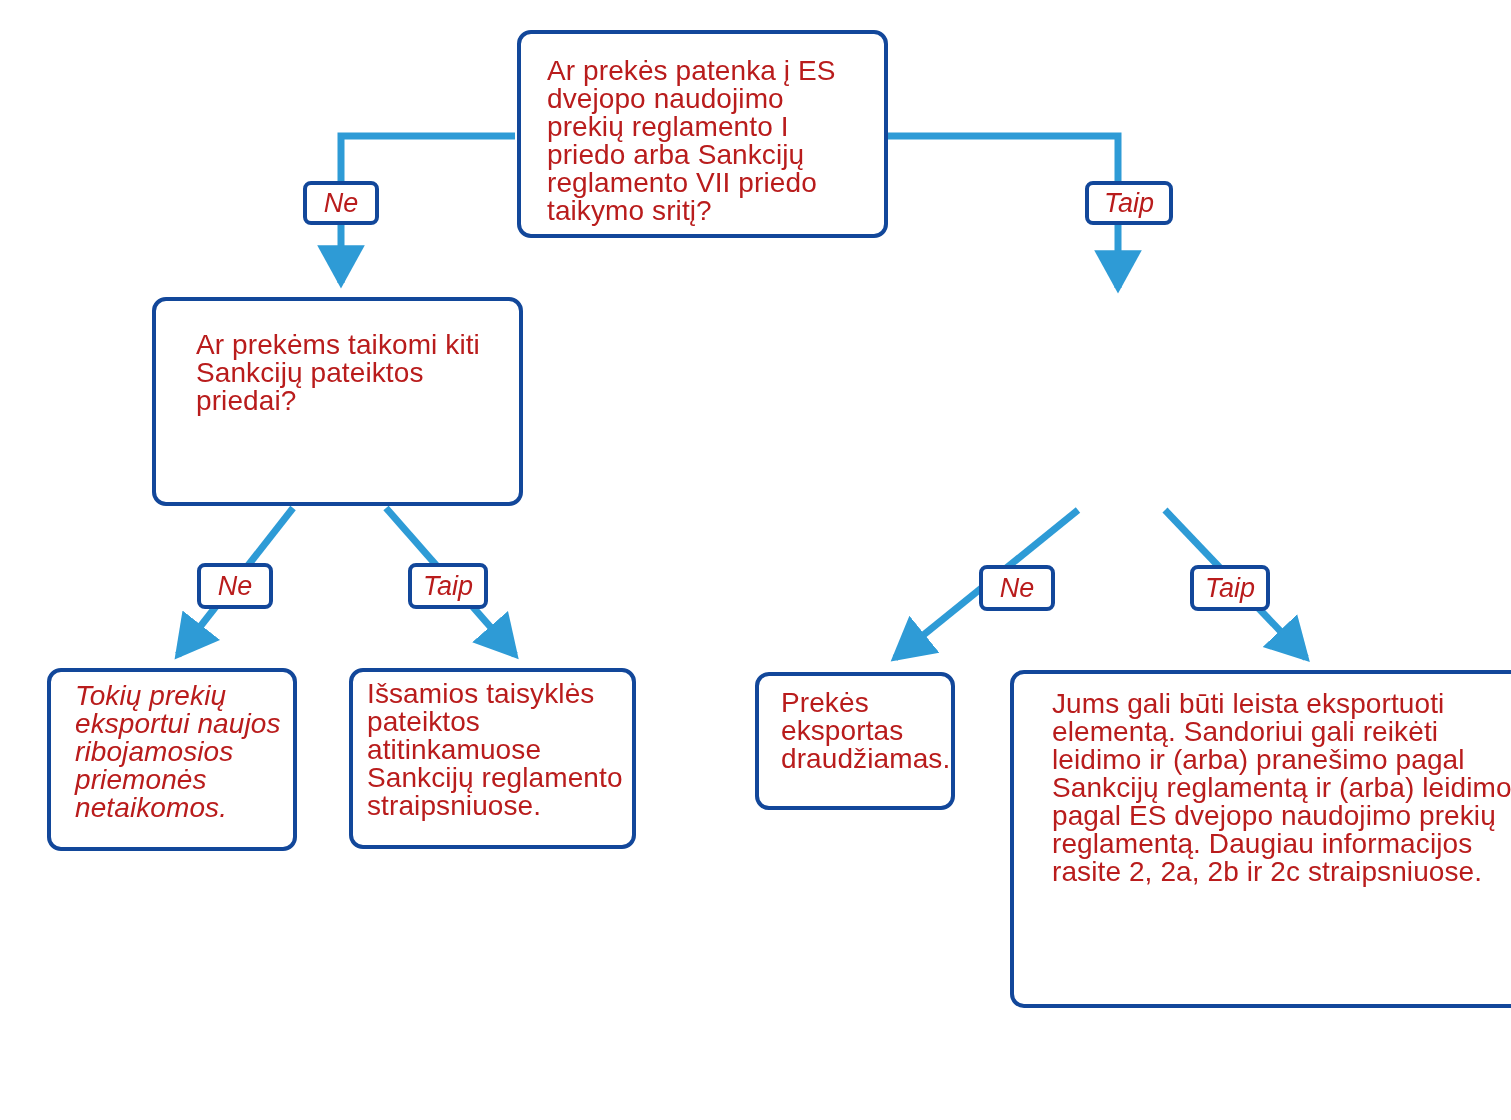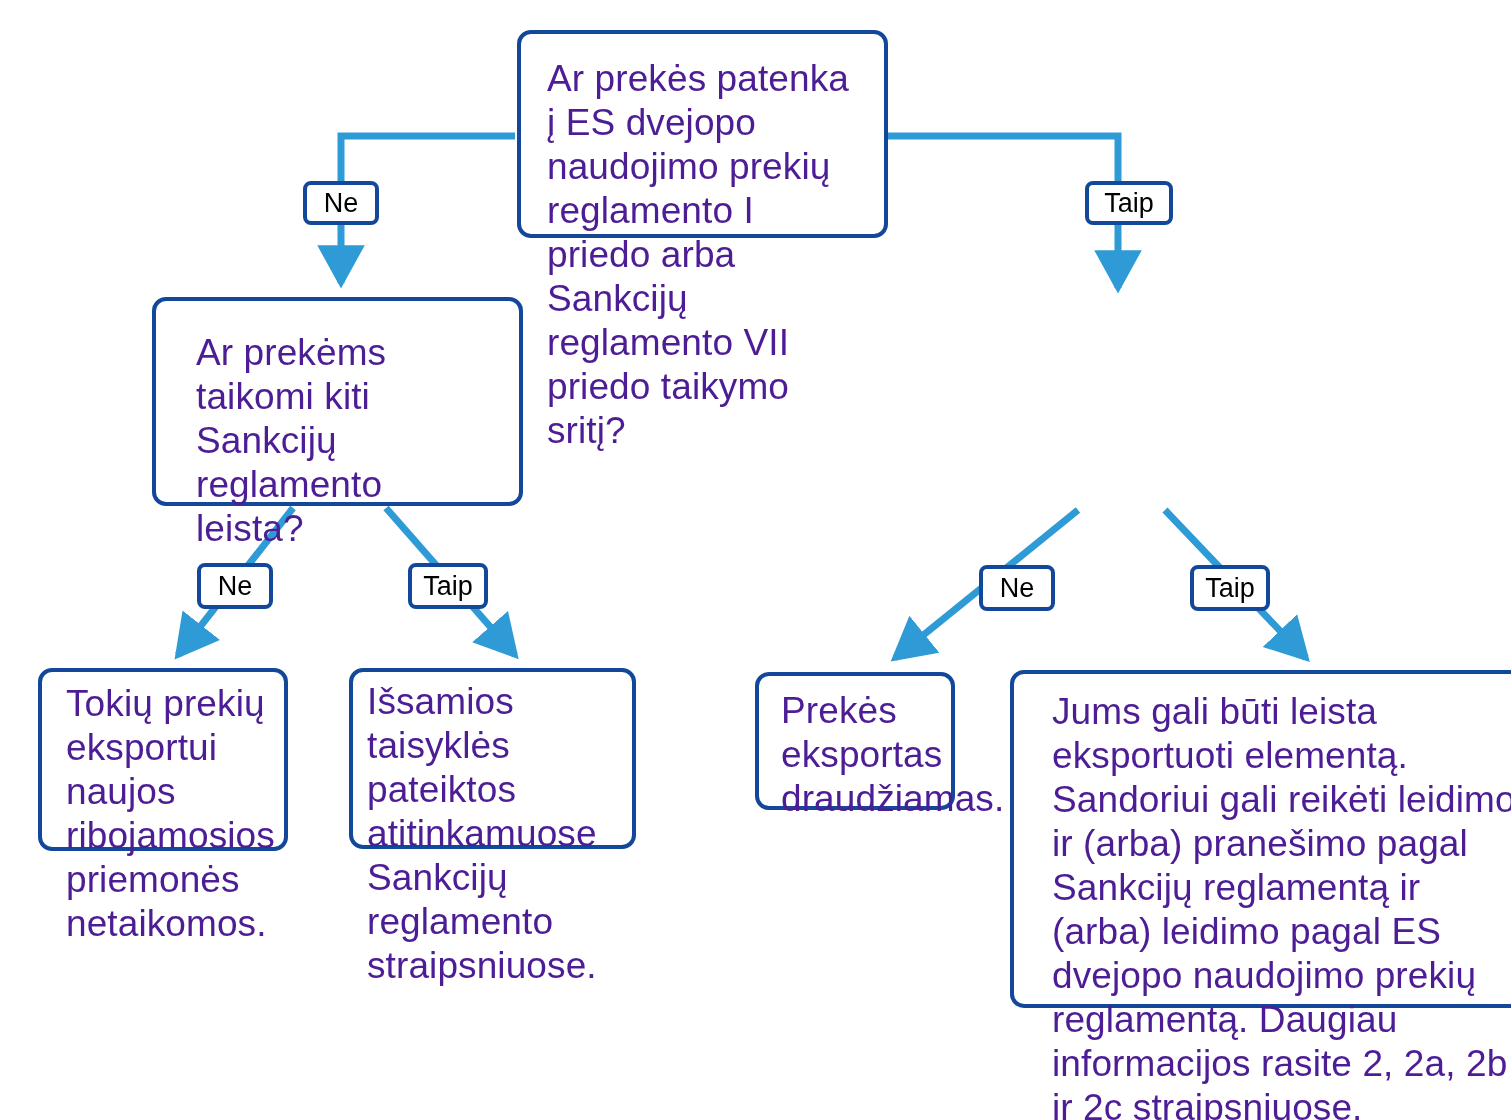--- a/index.html
+++ b/index.html
@@ -30,41 +30,42 @@
     box-sizing: border-box;
     background: #ffffff;
     border: 4px solid #12479A;
     border-radius: 14px;
     display: flex;
     align-items: flex-start;
     z-index: 3;
   }
   .node .txt {
     display: block;
-    color: #4c1d95;
-    font-size: 37px;
-    line-height: 44px;
+    color: #b91c1c;
+    font-size: 28px;
+    line-height: 28px;
     letter-spacing: 0.1px;
     white-space: pre-line;
   }
   .label-chip {
     position: absolute;
     box-sizing: border-box;
     background: #ffffff;
     border: 4px solid #12479A;
     border-radius: 8px;
     display: flex;
     align-items: center;
     justify-content: center;
     z-index: 4;
   }
   .label-chip .txt {
-    color: #000000;
+    color: #b91c1c;
     font-size: 27px;
     line-height: 30px;
+    font-style: italic;
   }
 </style>
 </head>
 <body>
 
 <div id="canvas">
 
   <svg id="wires" viewBox="0 0 1511 1120" width="1511" height="1120" xmlns="http://www.w3.org/2000/svg">
     <defs>
       <marker id="arrowhead" markerWidth="8" markerHeight="8" refX="5.4" refY="4" orient="auto" markerUnits="strokeWidth">
@@ -83,25 +84,25 @@
     <path d="M 1078 510 L 895 658" fill="none" stroke="#2E9BD6" stroke-width="7" marker-end="url(#arrowhead)"></path>
 
     <path d="M 1165 510 L 1306 658" fill="none" stroke="#2E9BD6" stroke-width="7" marker-end="url(#arrowhead)"></path>
   </svg>
 
   <div class="node" style="left:517px; top:30px; width:371px; height:208px; padding:23px 20px 0 26px;">
     <span class="txt">Ar prekės patenka į ES dvejopo naudojimo prekių reglamento I priedo arba Sankcijų reglamento VII priedo taikymo sritį?</span>
   </div>
 
   <div class="node" style="left:152px; top:297px; width:371px; height:209px; padding:30px 20px 0 40px;">
-    <span class="txt">Ar prekėms taikomi kiti Sankcijų reglamento leista?</span>
+    <span class="txt">Ar prekėms taikomi kiti Sankcijų pateiktos priedai?</span>
   </div>
 
 
-  <div class="node" style="left:38px; top:668px; width:250px; height:183px; padding:10px 4px 0 24px;">
+  <div class="node" style="left:47px; top:668px; width:250px; height:183px; padding:10px 4px 0 24px;font-style:italic;">
     <span class="txt">Tokių prekių eksportui naujos ribojamosios priemonės netaikomos.</span>
   </div>
 
   <div class="node" style="left:349px; top:668px; width:287px; height:181px; padding:8px 0 0 14px;">
     <span class="txt">Išsamios taisyklės pateiktos atitinkamuose Sankcijų reglamento straipsniuose.</span>
   </div>
 
   <div class="node" style="left:755px; top:672px; width:200px; height:138px; padding:13px 10px 1px 22px;">
     <span class="txt">Prekės eksportas draudžiamas.</span>
   </div>

